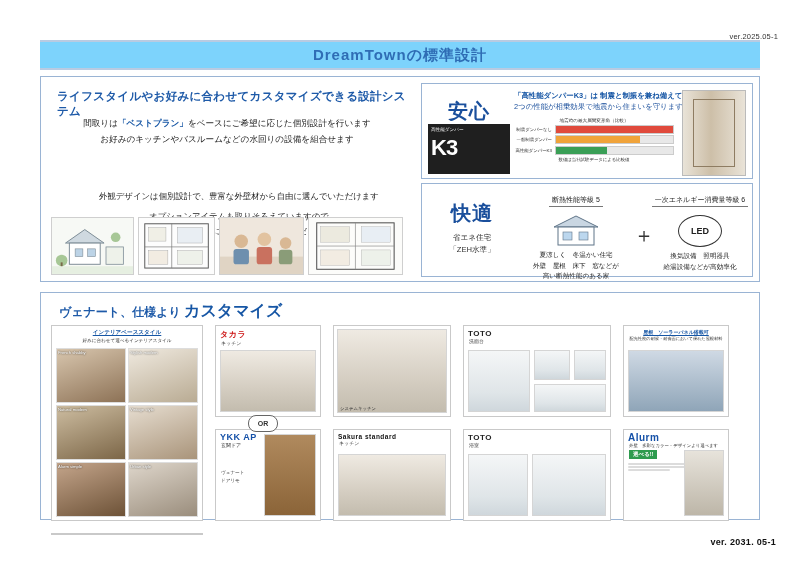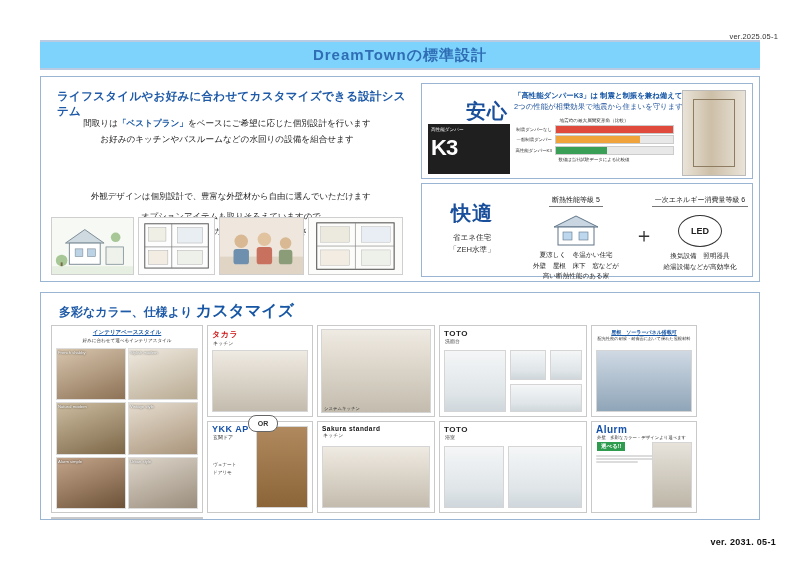--- a/index.html
+++ b/index.html
@@ -86,21 +86,21 @@
     top: 38px; left: 0; width: 372px;
     text-align: center;
     font-size: 8.6px;
     color: #1a1a1a;
     line-height: 1.9;
   }
   .ul-lines .em { color: #1656a5; font-weight: bold; text-align: right; }
   .ul-lines .em2 { color: #1656a5; font-weight: bold; }
   .ul-note {
     position: absolute;
-    top: 112px; left: 4px; width: 372px;
+    top: 112px; left: 12px; width: 372px;
     text-align: center;
     font-size: 8.4px;
     color: #222;
     line-height: 1.7;
   }
 
   
   .ul-strip {
     position: absolute;
     bottom: 6px; left: 10px;
@@ -128,21 +128,21 @@
     top: 6px; left: 380px;
     width: 332px; height: 96px;
     border: 1px solid #9ab4d4;
     box-sizing: border-box;
     background: #fff;
   }
   .anshin-label {
     position: absolute;
     left: 8px; top: 14px;
     width: 78px;
-    text-align: right;
+    text-align: center;
   }
   .anshin-label .big {
     font-size: 20px; font-weight: bold; color: #1a4f9c; letter-spacing: 1px;
   }
   .anshin-label .sub {
     font-size: 8px; color: #333; margin-top: 4px;
   }
   .anshin-caption {
     position: absolute;
     left: 92px; top: 6px;
@@ -253,21 +253,21 @@
     font-size: 12px; color: #1e5aa8; font-weight: bold;
   }
   .lower-head .big { font-size: 16px; color: #1656a5; }
   .grid {
     position: absolute;
     top: 32px; left: 10px;
     width: 700px; height: 188px;
     display: grid;
     grid-template-columns: 152px 106px 118px 148px 106px;
     grid-template-rows: 92px 92px;
-    gap: 4px;
+    gap: 12px;
   }
   .card {
     border: 1px solid #c9c9c9;
     background: #fff;
     box-sizing: border-box;
     position: relative;
     overflow: hidden;
     font-size: 5px;
   }
   .card .cap {
@@ -504,21 +504,21 @@
         <span class="k-head">一次エネルギー消費量等級 6</span>
         <div class="led-circle">LED</div>
         <div class="k-sub">換気設備　照明器具</div>
         <div class="k-sub">給湯設備などが高効率化</div>
       </div>
     </div>
   </div>
 
   <div class="lower">
     <div class="lower-head">
-      <span>多彩なカラー、仕様より</span>
+      <span>ヴェナート、仕様より</span>
       <span class="big">カスタマイズ</span>
     </div>
 
     <div class="grid">
 
       <div class="card" style="grid-row: 1 / span 2;">
         <div class="cap underline-head">インテリアベーススタイル</div>
         <div class="cap2">好みに合わせて選べるインテリアスタイル</div>
         <div class="style-grid" style="top:22px">
           <div class="style-cell sc1">

